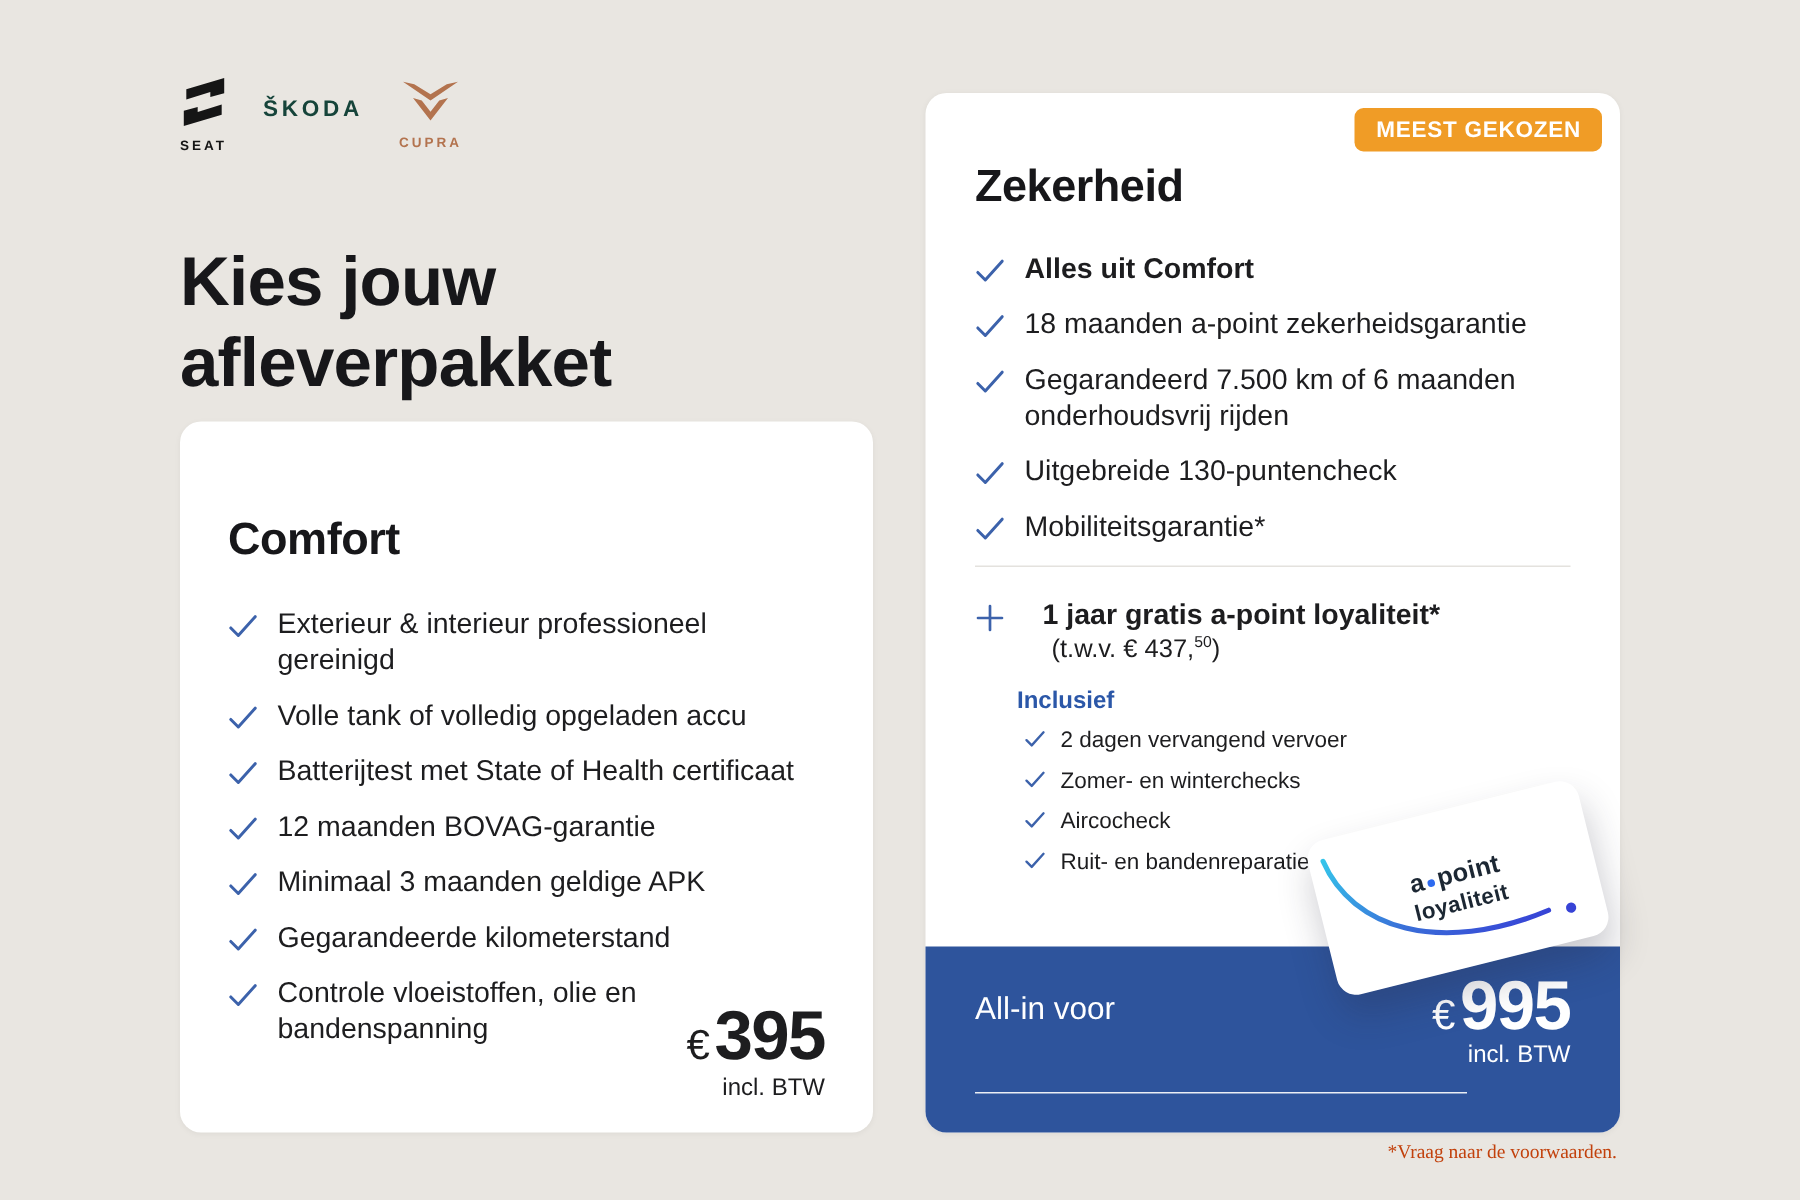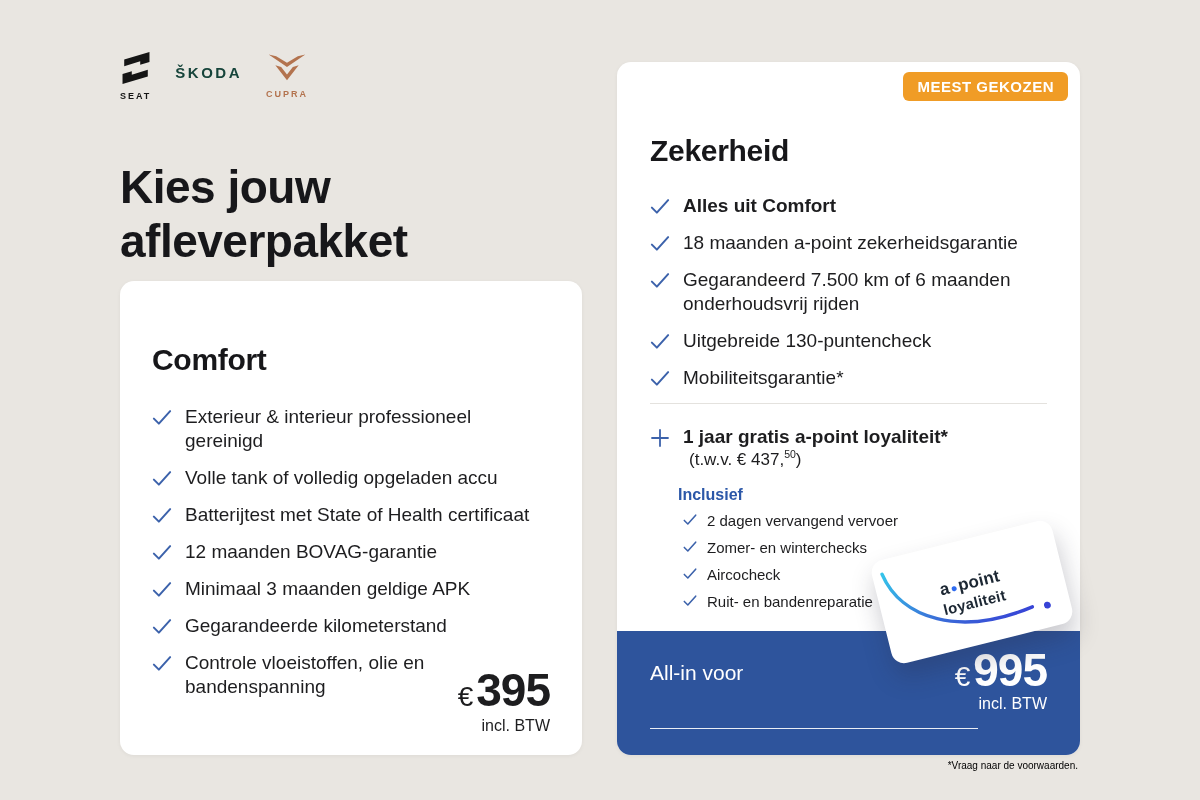--- a/index.html
+++ b/index.html
@@ -24,21 +24,21 @@
     font-size:46px; line-height:1.18; font-weight:600;
     letter-spacing:-0.5px; color:#17171a; max-width:380px;
   }
 
   
   .card {
     position:absolute; background:#ffffff; border-radius:14px;
     box-shadow: 0 1px 4px rgba(0,0,0,0.05);
   }
   .card-comfort { left:120px; top:281px; width:462px; height:474px; padding:30px 32px; }
-  .card-zekerheid { left:617px; top:62px; width:463px; height:693px; padding:40px 33px 0 33px; }
+  .card-zekerheid { left:617px; top:62px; width:463px; height:693px; padding:14px 33px 0 33px; }
 
   .card-title { font-size:30px; font-weight:700; color:#17171a; letter-spacing:-0.3px;margin-top:32px; }
   .card-comfort .card-title { margin-bottom:28px; }
   .card-zekerheid .card-title { margin-bottom:26px; }
 
   .features { list-style:none; }
   .features li { display:flex; gap:13px; margin-bottom:13px; font-size:19px; line-height:24px; color:#1d1d1f; }
   .features li.bold { font-weight:700;text-align:right; }
   .check { flex:0 0 auto; margin-top:3px; }
   .check svg { display:block; }
@@ -46,21 +46,21 @@
   
   .badge {
     position:absolute; top:10px; right:12px;
     background:#f09c26; color:#ffffff;
     font-size:15px; font-weight:700; letter-spacing:0.5px;
     padding:6px 14px; border-radius:6px;
   }
 
   
   .divider { height:1px; background:#e4e2de; margin:12px 0 22px 0; }
-  .loyalty-row { display:flex; gap:13px; align-items:center; }
+  .loyalty-row { display:flex; gap:25px; align-items:center; }
   .plus { flex:0 0 auto; align-self:flex-start; margin-top:2px; }
   .loyalty-title { font-size:19px; font-weight:700; }
   .loyalty-value { font-size:17px; font-weight:400; margin-left:6px; white-space:nowrap; }
   .loyalty-value sup { font-size:0.62em; }
   .inclusief { color:#2b57a8; font-size:16px; font-weight:600; margin:16px 0 8px 28px; }
   .sub-features { list-style:none; margin-left:33px; width:260px; }
   .sub-features li { display:flex; gap:10px; margin-bottom:9px; font-size:15px; line-height:18px; }
   .sub-features .check { margin-top:1px; }
 
   
@@ -90,21 +90,21 @@
     background:#2e549c; border-radius:0 0 14px 14px;
     padding:0 33px; color:#ffffff; z-index:2;
   }
   .allin-label { position:absolute; left:33px; top:30px; font-size:21px; font-weight:400; }
   .allin-rule { position:absolute; left:33px; bottom:26px; width:328px; height:1px; background:rgba(255,255,255,0.9); }
   .allin-price { position:absolute; right:33px; top:12px; text-align:right; }
   .allin-price .price-cur { font-size:28px; color:#fff; }
   .allin-price .price-amt { font-size:46px; color:#fff; }
   .allin-vat { font-size:16px; color:#ffffff; margin-top:-2px; text-align:right; }
 
-  .footnote { position:absolute; right:122px; top:760px; font-size:10px; color:#000000; }
+  .footnote { position:absolute; right:122px; top:760px; font-size:13px; color:#c2410c;font-family:Liberation Serif, serif; }
 </style>
 </head>
 <body>
 
 <div class="left-col">
   <div class="brand-row">
     <div class="brand">
       <span>
         <svg width="30" height="32" viewBox="0 0 34 38">
           <path d="M33 0 L3 9 L3 17 L22 11 L22 15 L33 12 Z" fill="#151515"></path>

